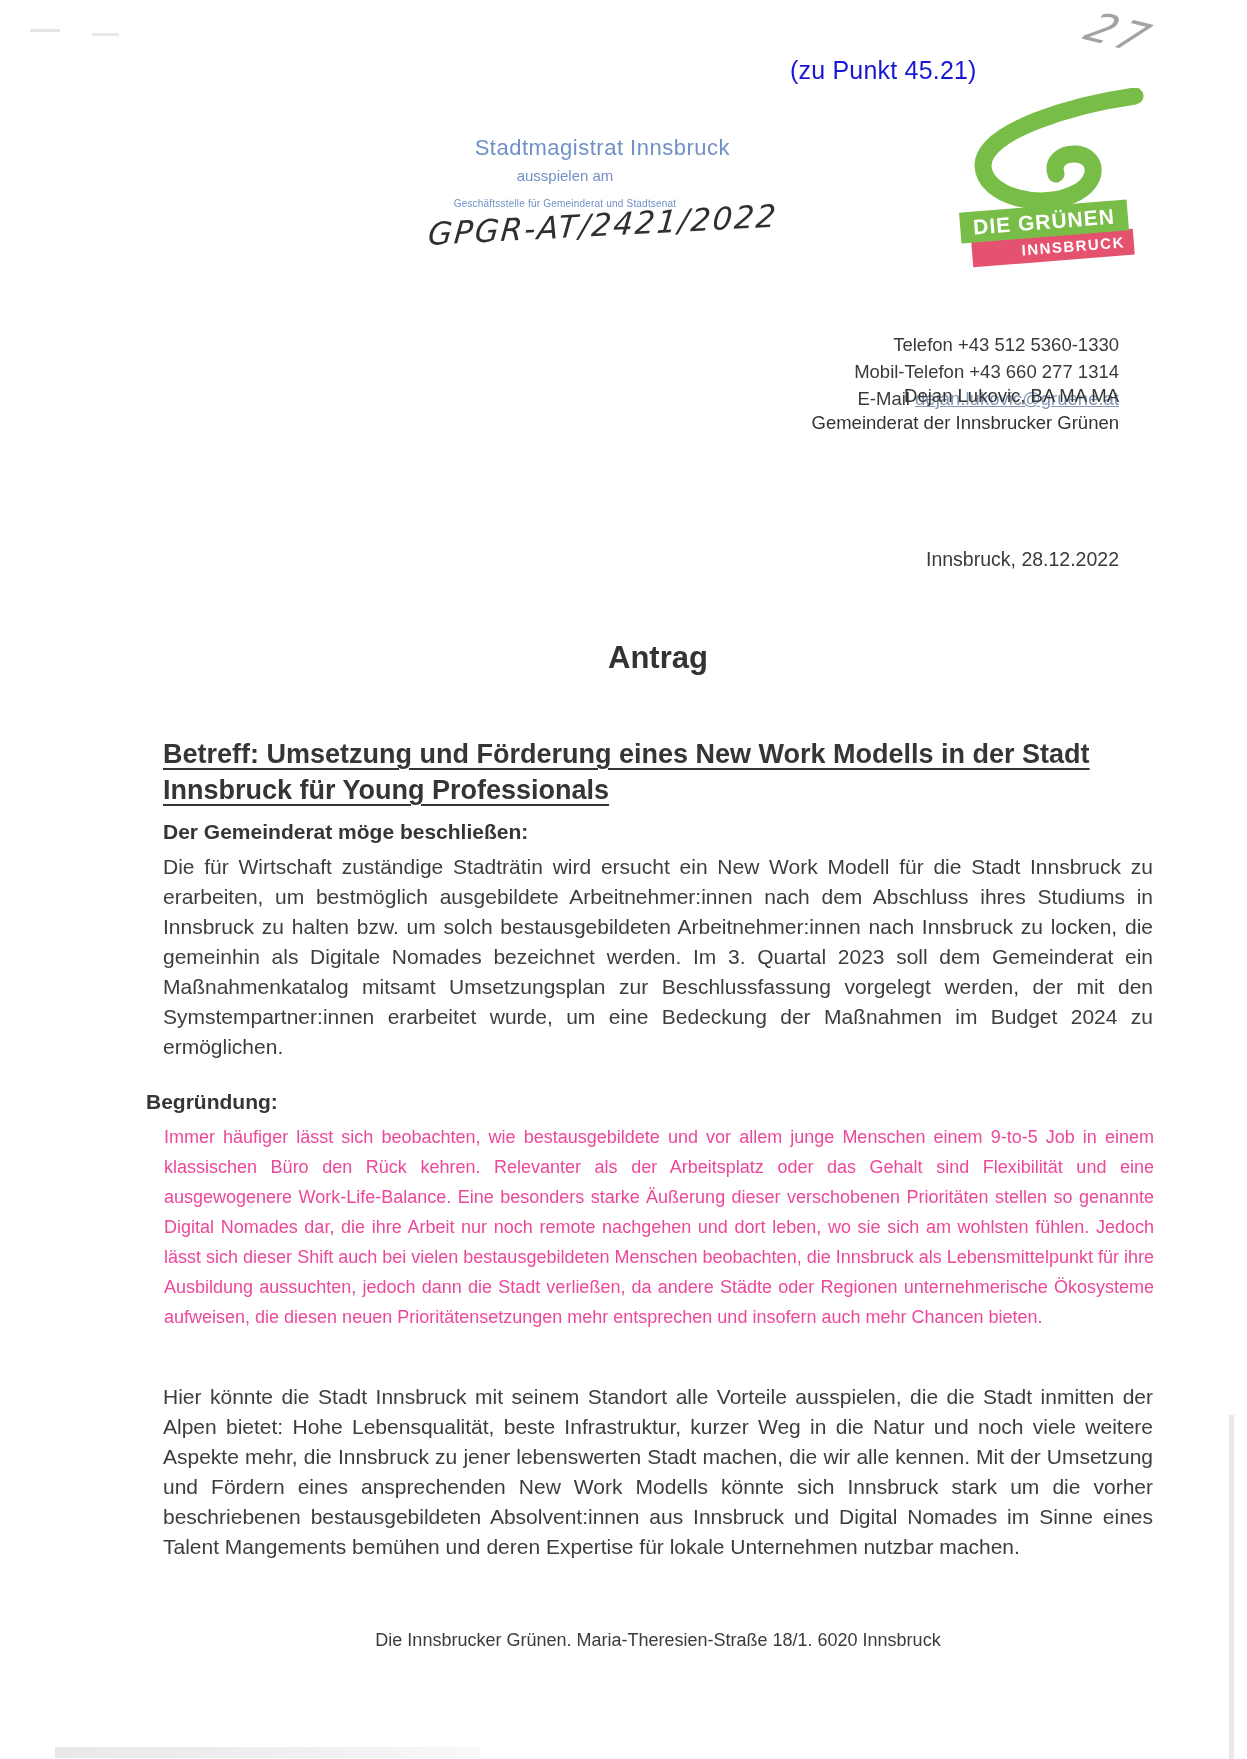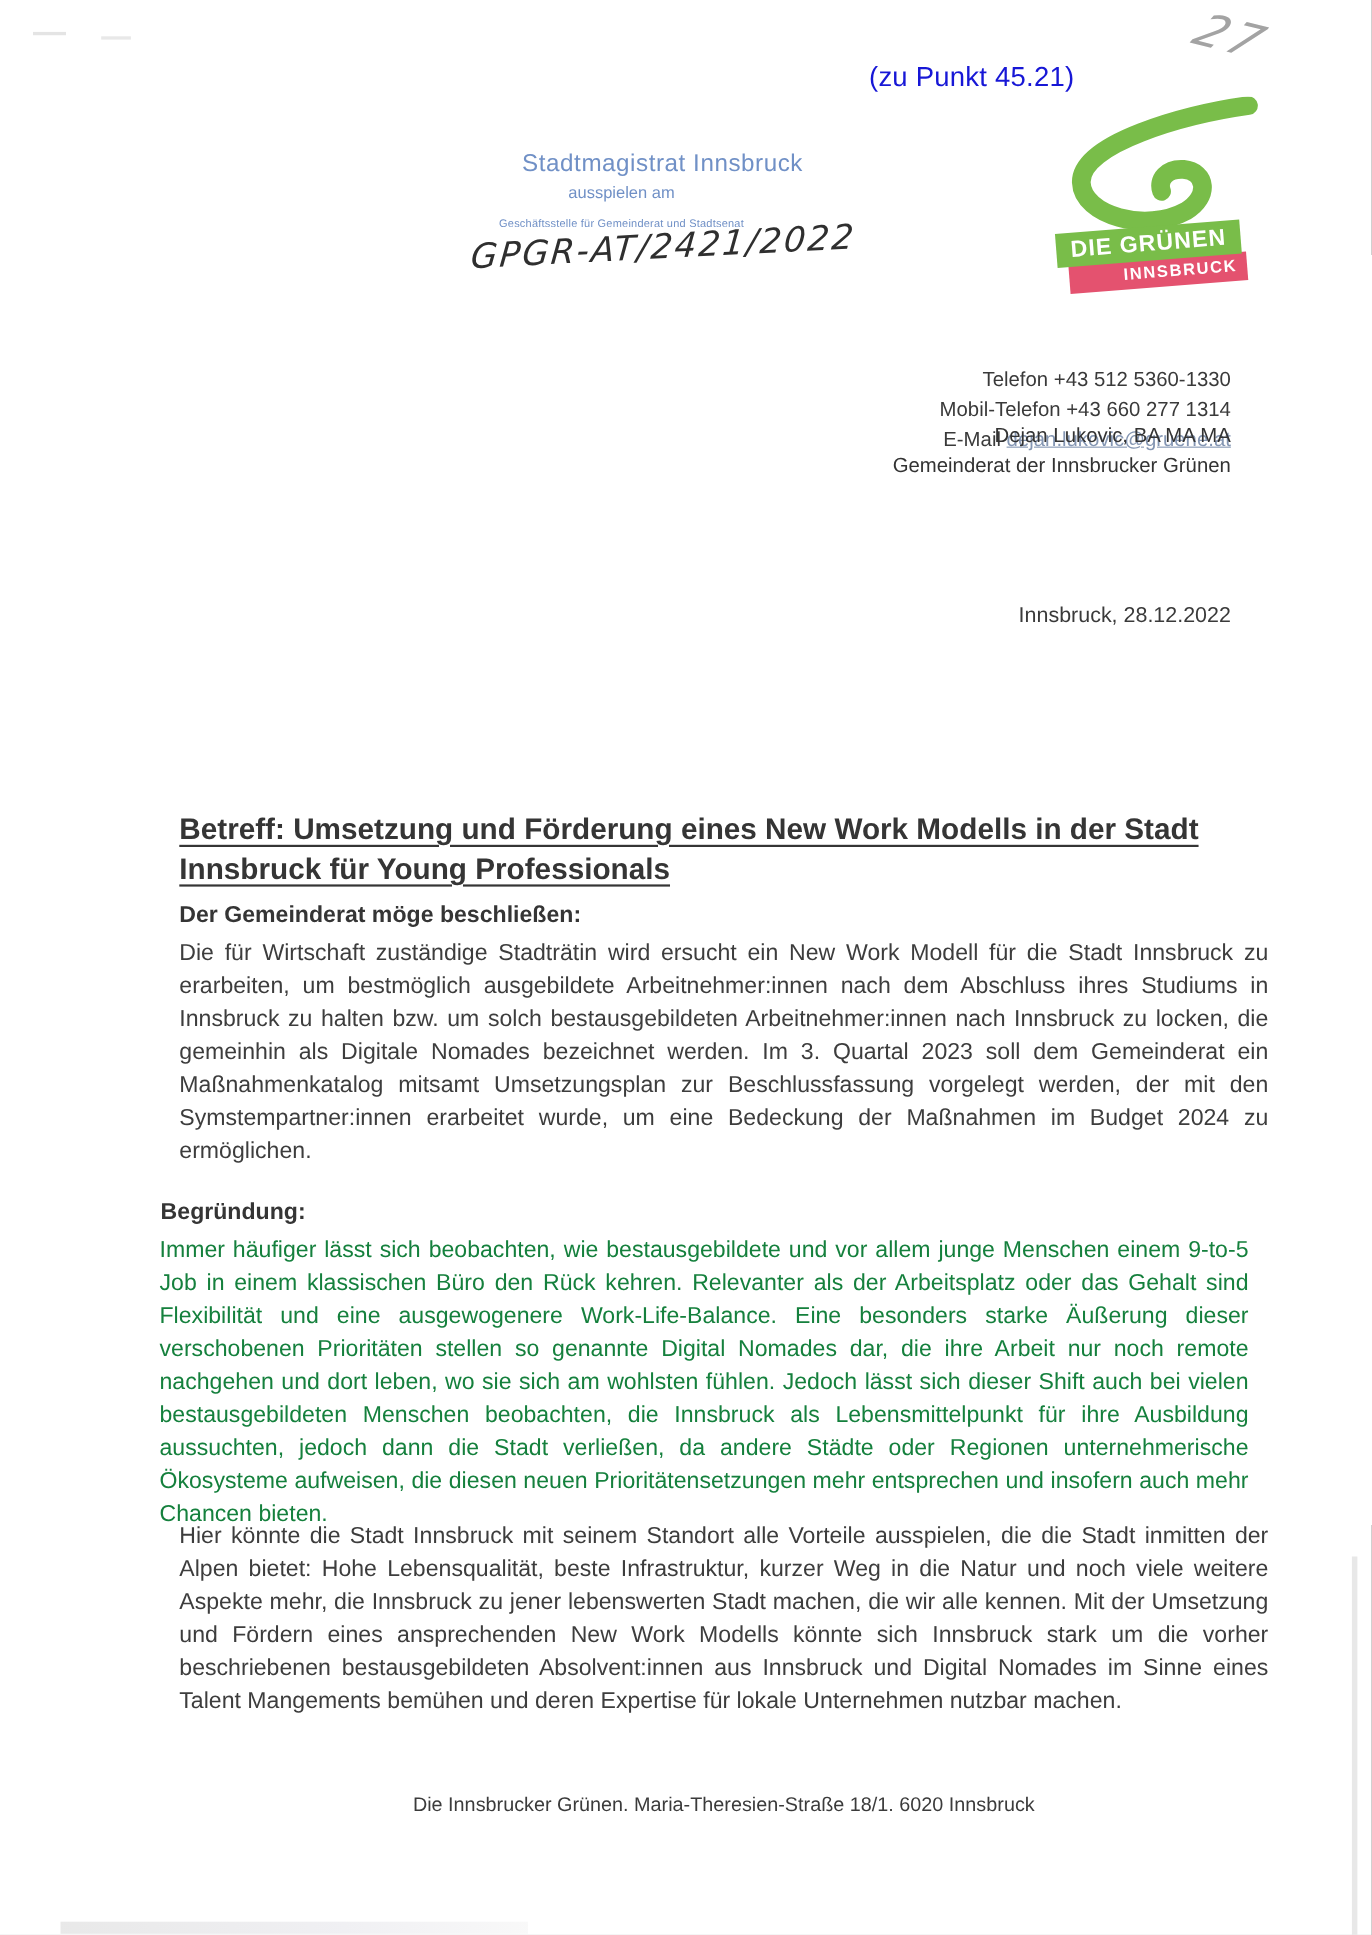--- a/index.html
+++ b/index.html
@@ -75,22 +75,22 @@
          font-size:31px;font-weight:bold;color:#333;}
 
   .subject{left:163px;top:736px;width:990px;
            font-size:27px;font-weight:bold;line-height:36px;color:#353535;
            text-decoration:underline;text-underline-offset:5px;text-decoration-thickness:1.5px;}
 
   .h-res{left:163px;top:820px;width:990px;font-size:21px;font-weight:bold;color:#353535;}
   .body-res{left:163px;top:852px;width:990px;font-size:21px;line-height:30px;
             text-align:justify;color:#3d3d3d;}
   .h-just{left:146px;top:1090px;width:990px;font-size:21px;font-weight:bold;color:#353535;}
-  .body-p1{left:145px;top:1122px;width:990px;font-size:21px;line-height:30px;
-           text-align:justify;color:#15803d;}
+  .body-p1{left:164px;top:1122px;width:990px;font-size:18px;line-height:30px;
+           text-align:justify;color:#ec4899;}
   .body-p2{left:163px;top:1382px;width:990px;font-size:21px;line-height:30px;
            text-align:justify;color:#3d3d3d;}
 
   .footer{left:163px;top:1630px;width:990px;text-align:center;
           font-size:18px;color:#3b3b3b;}
 
   
   .dash1{left:30px;top:29px;width:30px;height:3px;background:#d9d9d9;opacity:.7;}
   .dash2{left:92px;top:33px;width:27px;height:3px;background:#dedede;opacity:.7;}
   .edge-line{left:1229px;top:1415px;width:5px;height:344px;background:#e8e8e8;}
@@ -136,20 +136,21 @@
     </div>
   </div>
 
   <div class="abs signer">
     <div>Dejan Lukovic, BA MA MA</div>
     <div>Gemeinderat der Innsbrucker Grünen</div>
   </div>
 
   <div class="abs dateline">Innsbruck, 28.12.2022</div>
 
+  <div class="abs title">Antrag</div>
 
   <div class="abs subject">Betreff: Umsetzung und Förderung eines New Work Modells in der Stadt Innsbruck für Young Professionals</div>
 
   <div class="abs h-res">Der Gemeinderat möge beschließen:</div>
   <div class="abs body-res">Die für Wirtschaft zuständige Stadträtin wird ersucht ein New Work Modell für die Stadt Innsbruck zu erarbeiten, um bestmöglich ausgebildete Arbeitnehmer:innen nach dem Abschluss ihres Studiums in Innsbruck zu halten bzw. um solch bestausgebildeten Arbeitnehmer:innen nach Innsbruck zu locken, die gemeinhin als Digitale Nomades bezeichnet werden. Im 3. Quartal 2023 soll dem Gemeinderat ein Maßnahmenkatalog mitsamt Umsetzungsplan zur Beschlussfassung vorgelegt werden, der mit den Symstempartner:innen erarbeitet wurde, um eine Bedeckung der Maßnahmen im Budget 2024 zu ermöglichen.</div>
 
   <div class="abs h-just">Begründung:</div>
   <div class="abs body-p1">Immer häufiger lässt sich beobachten, wie bestausgebildete und vor allem junge Menschen einem 9-to-5 Job in einem klassischen Büro den Rück kehren. Relevanter als der Arbeitsplatz oder das Gehalt sind Flexibilität und eine ausgewogenere Work-Life-Balance. Eine besonders starke Äußerung dieser verschobenen Prioritäten stellen so genannte Digital Nomades dar, die ihre Arbeit nur noch remote nachgehen und dort leben, wo sie sich am wohlsten fühlen. Jedoch lässt sich dieser Shift auch bei vielen bestausgebildeten Menschen beobachten, die Innsbruck als Lebensmittelpunkt für ihre Ausbildung aussuchten, jedoch dann die Stadt verließen, da andere Städte oder Regionen unternehmerische Ökosysteme aufweisen, die diesen neuen Prioritätensetzungen mehr entsprechen und insofern auch mehr Chancen bieten.</div>
   <div class="abs body-p2">Hier könnte die Stadt Innsbruck mit seinem Standort alle Vorteile ausspielen, die die Stadt inmitten der Alpen bietet: Hohe Lebensqualität, beste Infrastruktur, kurzer Weg in die Natur und noch viele weitere Aspekte mehr, die Innsbruck zu jener lebenswerten Stadt machen, die wir alle kennen. Mit der Umsetzung und Fördern eines ansprechenden New Work Modells könnte sich Innsbruck stark um die vorher beschriebenen bestausgebildeten Absolvent:innen aus Innsbruck und Digital Nomades im Sinne eines Talent Mangements bemühen und deren Expertise für lokale Unternehmen nutzbar machen.</div>
 

